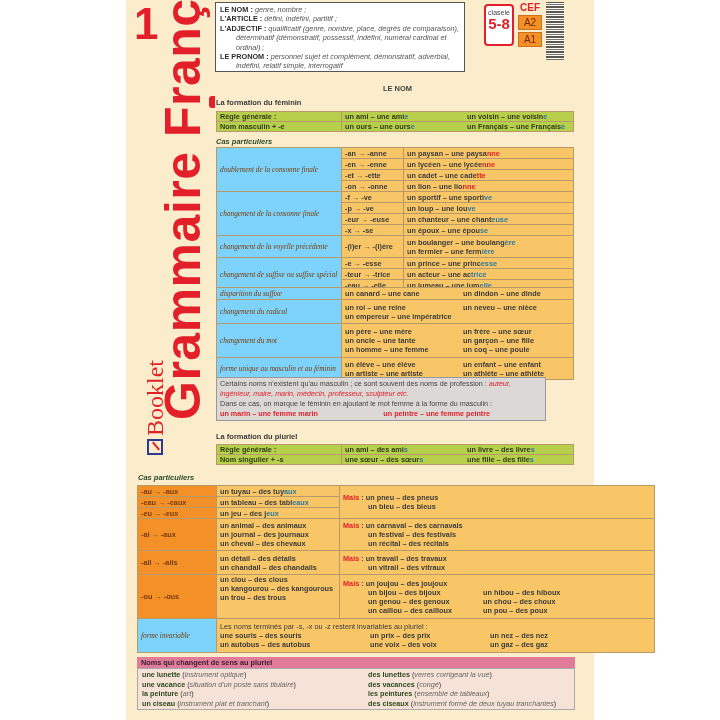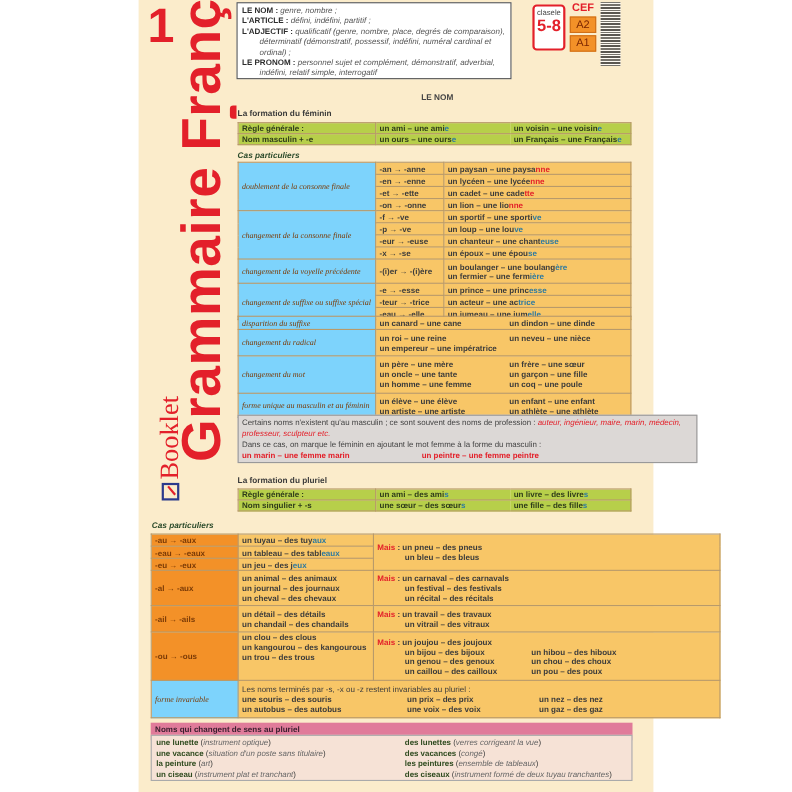--- a/index.html
+++ b/index.html
@@ -39,21 +39,21 @@
   .sectitle.it { font-style:italic; color:#2a4a2a; }
   .redmark { position:absolute; left:209px; top:96px; width:6px; height:12px; background:#e3202a; border-radius:3px 0 0 3px; }
 
   table { border-collapse:collapse; position:absolute; font-size:7.3px; }
   td { border:1px solid #b89a6a; padding:0 3px; vertical-align:middle; }
   .green td { background:#b7cf4a; color:#2e3b1a; font-weight:bold; }
   .or td.lbl { background:#7dd3fc; color:#7a3a06; font-style:italic; font-weight:normal;font-family:Liberation Serif, serif; }
   .or td { background:#f8c667; color:#3b3b3b; font-weight:bold; }
   .b { color:#2e7aa0; }
   .r { color:#e3202a; }
-  .note { position:absolute; left:216px; top:377px; width:418px; height:44px; background:#dcd8d6; border:1px solid #999;
+  .note { position:absolute; left:216px; top:377px; width:330px; height:44px; background:#dcd8d6; border:1px solid #999;
           font-size:7.2px; line-height:10px; padding:1px 3px; box-sizing:border-box; color:#444; }
   .note .ri { color:#e3202a; font-style:italic; }
   .note .rb { color:#e3202a; font-weight:bold; }
   .pl td.lbl2 { background:#f39128; color:#7a3a06; }
   .pink { position:absolute; left:137px; top:657px; width:438px; height:16px; background:#e07b9a; font-size:7.3px;
           font-weight:bold; color:#3a2030; padding-left:4px; box-sizing:border-box; line-height:11px; }
   .sens { position:absolute; left:137px; top:668px; width:438px; height:42px; background:#f6e2d6; border:1px solid #aaa;
           box-sizing:border-box; font-size:7.2px; line-height:9.6px; padding:1px 4px; }
   .sens .col { position:absolute; top:1px; }
   .sens b { color:#2e4a1e; }

